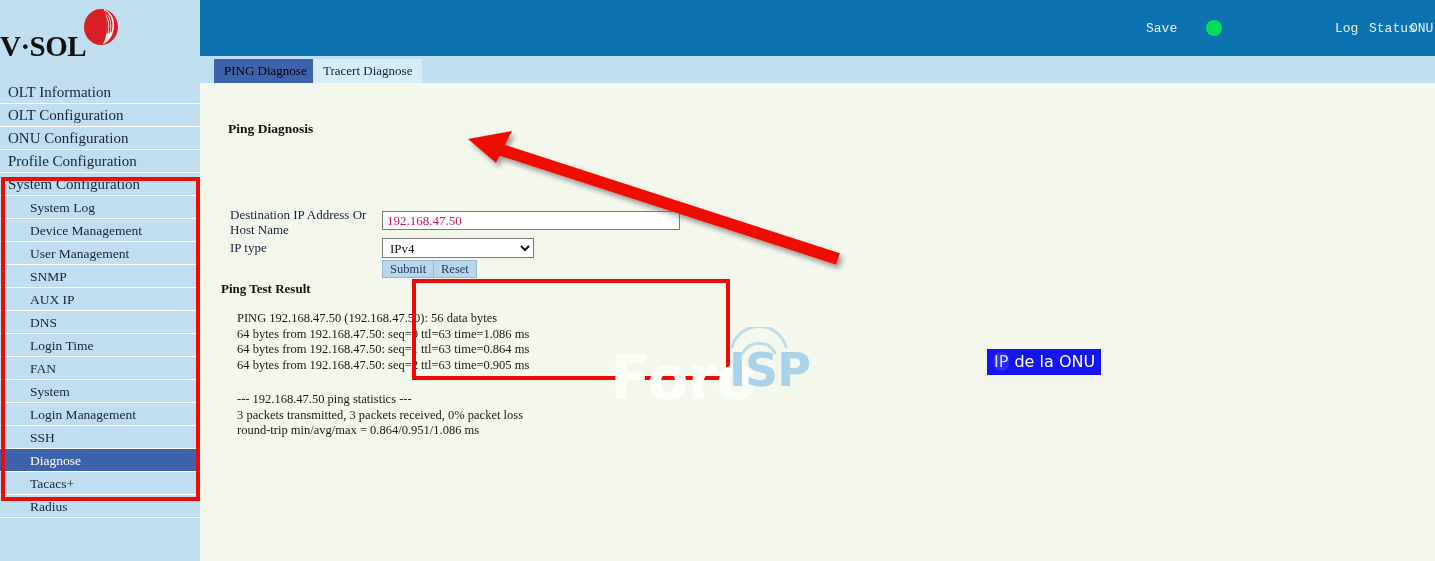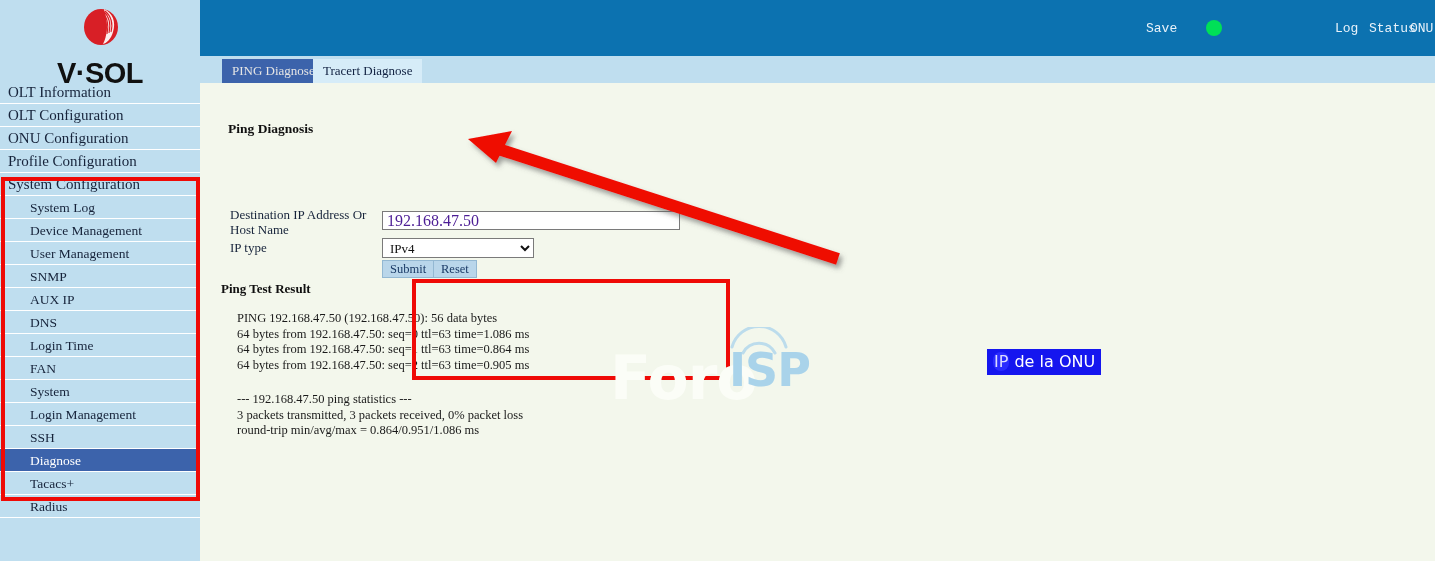--- a/index.html
+++ b/index.html
@@ -20,23 +20,23 @@
   }
   #logo-area {
     width: 200px; height: 81px;
     position: relative;
   }
   #logo-mark {
     position: absolute; left: 82px; top: 6px;
     width: 38px; height: 40px;
   }
   #logo-word {
-    position: absolute; left: 0; top: 57px;
-    width: 200px; text-align: center;
-    font-family: Liberation Sans, sans-serif;
+    position: absolute; left: 0; top: 30px;
+    width: 200px; text-align: left;
+    font-family: Liberation Serif, serif;
     font-weight: bold;
     font-size: 29px;
     letter-spacing: -0.5px;
     color: #101010;
   }
   .nav-top {
     height: 23px; line-height: 23px;
     background: #bfdeef;
     border-bottom: 1px solid #ffffff;
     padding-left: 8px;
@@ -101,23 +101,23 @@
     background: #bfdeef;
   }
   .tab {
     position: absolute; top: 3px;
     height: 24px; line-height: 23px;
     padding: 0 10px;
     font-size: 13px;
     cursor: pointer;
   }
   .tab.active {
-    left: 22px;
+    left: 14px;
     background: #3c63ab;
-    color: #e5e5e5;
+    color: #000000;
   }
   .tab.inactive {
     left: 113px;
     background: #d6ecf8;
     color: #102040;
   }
   #content {
     position: relative;
     width: 1235px; height: 478px;
     background: #f3f7ec;
@@ -135,22 +135,22 @@
   }
   #lbl-dest { left: 30px; top: 124px; width: 150px; }
   #lbl-iptype { left: 30px; top: 157px; }
 
   #dest-input {
     position: absolute; left: 182px; top: 128px;
     width: 298px; height: 19px;
     border: 1px solid #7a7a7a;
     background: #ffffff;
     font-family: "Liberation Serif", serif;
-    font-size: 16px;
-    color: #4c1d95;
+    font-size: 13px;
+    color: #be185d;
     padding: 0 4px;
   }
   #iptype-select {
     position: absolute; left: 182px; top: 155px;
     width: 152px; height: 20px;
     border: 1px solid #7a7a7a;
     background: #ffffff;
     font-family: "Liberation Serif", serif;
     font-size: 13px;
     color: #101010;

